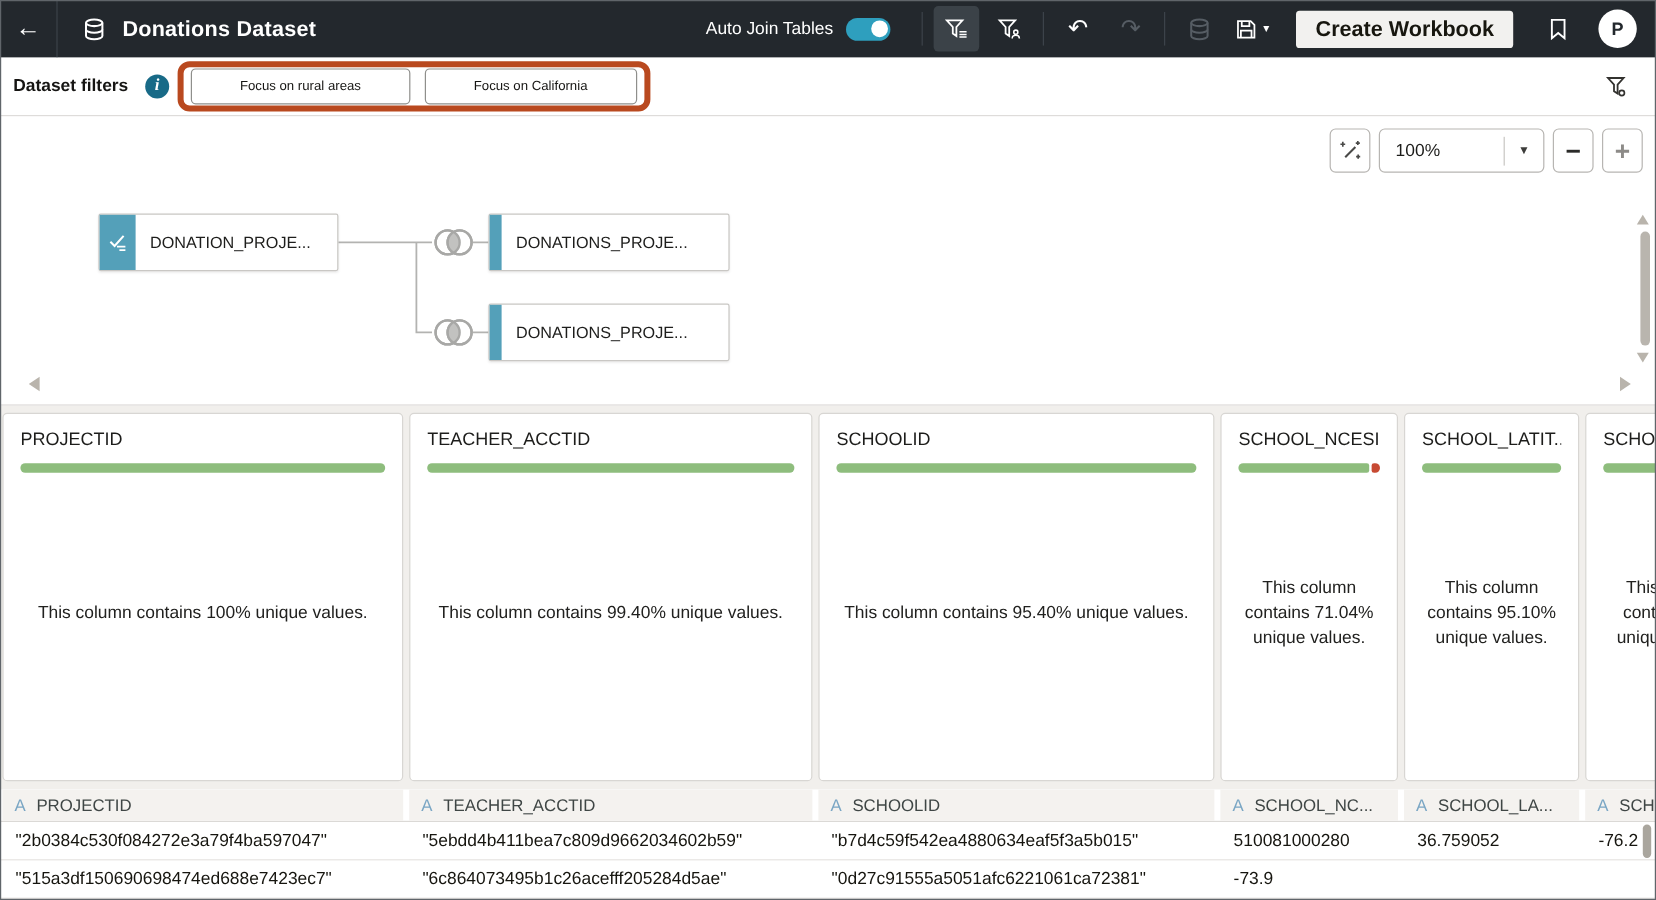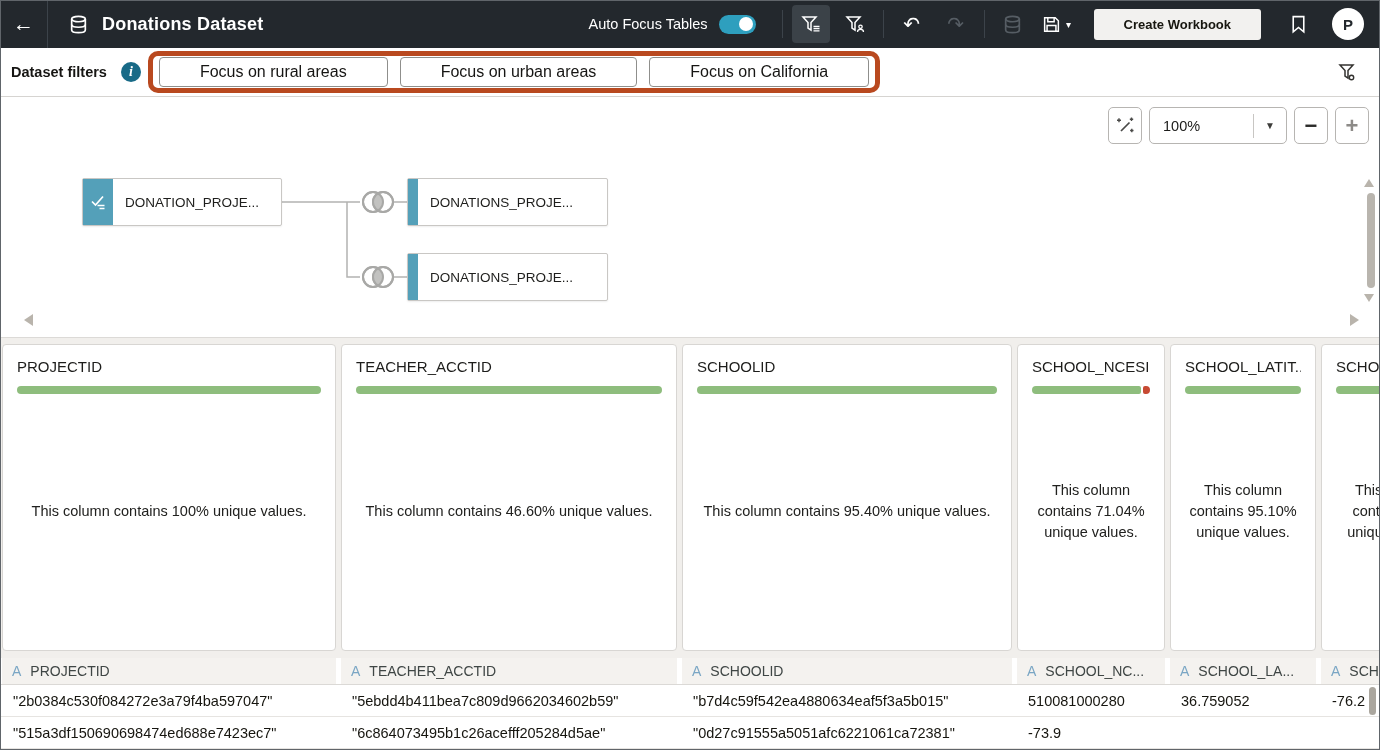--- a/index.html
+++ b/index.html
@@ -19,40 +19,40 @@
   .aj-label { font-size:14.5px; white-space:nowrap; }
   .toggle { width:37px; height:19px; background:#2e9fbe; border-radius:10px; position:relative;
     margin:0 20px 0 11px; cursor:pointer; flex:none; }
   .toggle .knob { position:absolute; right:2.5px; top:2.5px; width:14px; height:14px;
     background:#fff; border-radius:50%; }
   .iconbtn { width:38px; height:38px; display:flex; align-items:center; justify-content:center;
     margin:0 3px; cursor:pointer; border-radius:4px; position:relative; flex:none; }
   .iconbtn.selected { background:#3b4248; }
   .iconbtn.disabled { color:#565d64; cursor:default; }
   .glyph { font-size:20px; line-height:1; }
-  .cwbtn { margin:0 15px; padding:0 30px; height:31px; background:#f2f1ef; color:#17160f;
-    border:none; border-radius:3px; font-size:13px; font-weight:600; cursor:pointer;
+  .cwbtn { margin:0 15px; padding:0 16px; height:31px; background:#f2f1ef; color:#17160f;
+    border:none; border-radius:3px; font-size:18px; font-weight:600; cursor:pointer;
     font-family:"Liberation Sans",sans-serif; white-space:nowrap; }
   .avatar { width:32px; height:32px; border-radius:50%; background:#fff; color:#23282d;
     display:flex; align-items:center; justify-content:center; font-size:15px; font-weight:700;
     margin:0 16px 0 12px; cursor:pointer; flex:none; }
   .caret { font-size:10px; margin-left:5px; }
 
   
   .filterbar { height:49px; background:#fff; border-bottom:1px solid #d6d4d1;
     display:flex; align-items:center; position:relative; }
   .fb-label { margin-left:11px; font-size:14.5px; font-weight:700; color:#161513; white-space:nowrap; }
   .infoicon { margin-left:14px; width:20px; height:20px; border-radius:50%; background:#186a87;
     color:#fff; display:flex; align-items:center; justify-content:center;
     font-family:"Liberation Serif",serif; font-style:italic; font-weight:700; font-size:14px;
     cursor:pointer; flex:none; }
   .annotation { margin-left:7px; border:5px solid #b9491f; border-radius:10px;
     padding:1px 6px; display:flex; align-items:center; gap:12px; }
   .fbtn { height:30px; padding:0 40px; background:#fff; border:1px solid #8f8f8c; border-radius:4px;
-    font-size:16px; color:#161513; cursor:pointer; font-family:"Liberation Sans",sans-serif;
+    font-size:11px; color:#161513; cursor:pointer; font-family:"Liberation Sans",sans-serif;
     white-space:nowrap; }
   .fb-filtericon { margin-left:auto; margin-right:22px; cursor:pointer; display:flex; }
 
   
   .canvas { height:241px; position:relative; background:#fff; border-bottom:1px solid #dcdad7; }
   .connectors { position:absolute; left:0; top:0; }
   .node { position:absolute; height:48px; background:#fff; border:1px solid #c9c7c4; border-radius:2px;
     display:flex; align-items:center; box-shadow:0 1px 2px rgba(0,0,0,.07); cursor:pointer; }
   .node .bar { height:100%; background:#54a0b9; flex:none; display:flex; align-items:center; justify-content:center; }
   .node .lbl { padding-left:12px; font-size:13.5px; color:#1e1e1c; white-space:nowrap; overflow:hidden; }
@@ -110,21 +110,21 @@
   <div class="vdiv"></div>
   <span class="tb-dbicon">
     <svg width="21" height="21" viewBox="0 0 20 20" fill="none" stroke="#fff" stroke-width="1.6">
       <ellipse cx="10" cy="4.8" rx="6.5" ry="2.6"></ellipse>
       <path d="M3.5 4.8v10.4c0 1.45 2.9 2.6 6.5 2.6s6.5-1.15 6.5-2.6V4.8"></path>
       <path d="M3.5 10c0 1.45 2.9 2.6 6.5 2.6s6.5-1.15 6.5-2.6"></path>
     </svg>
   </span>
   <div class="tb-title">Donations Dataset</div>
   <div class="spacer"></div>
-  <span class="aj-label">Auto Focus Tables</span>
+  <span class="aj-label">Auto Join Tables</span>
   <div class="toggle">
       <div class="knob"></div>
     </div>
   <div class="vdiv short"></div>
   <div class="iconbtn selected">
     <span>
       <svg width="22" height="22" viewBox="0 0 22 22" fill="none" stroke="#fff" stroke-width="1.5">
         <path d="M3 4h13l-5 5.5V17l-3-2v-5.5z"></path>
         <path d="M13.5 13.5h6M13.5 15.7h6M13.5 17.9h6" stroke-width="1.3"></path>
       </svg>
@@ -174,21 +174,20 @@
     </span>
   </div>
   <div class="avatar">P</div>
 </div>
 
 <div class="filterbar">
   <span class="fb-label">Dataset filters</span>
   <span class="infoicon">i</span>
   <div class="annotation">
     <button class="fbtn">Focus on rural areas</button>
-    <button class="fbtn">Focus on urban areas</button>
     <button class="fbtn">Focus on California</button>
   </div>
   <span class="fb-filtericon">
     <svg width="22" height="22" viewBox="0 0 22 22" fill="none" stroke="#33322f" stroke-width="1.5">
       <path d="M4 4h13l-5 5.5V17l-3-2v-5.5z"></path>
       <circle cx="15.5" cy="16.5" r="2.2" stroke-width="1.4"></circle>
     </svg>
   </span>
 </div>
 
@@ -265,21 +264,21 @@
       <div class="qbar">
         <div class="g"></div>
       </div>
       <div class="qtext">This column contains 100% unique values.</div>
     </div>
     <div class="card" style="width: 336px;">
       <div class="card-title">TEACHER_ACCTID</div>
       <div class="qbar">
         <div class="g"></div>
       </div>
-      <div class="qtext">This column contains 46.60% unique values.</div>
+      <div class="qtext">This column contains 99.40% unique values.</div>
     </div>
     <div class="card" style="width: 330px;">
       <div class="card-title">SCHOOLID</div>
       <div class="qbar">
         <div class="g"></div>
       </div>
       <div class="qtext">This column contains 95.40% unique values.</div>
     </div>
     <div class="card" style="width: 148px;">
       <div class="card-title">SCHOOL_NCESID</div>

